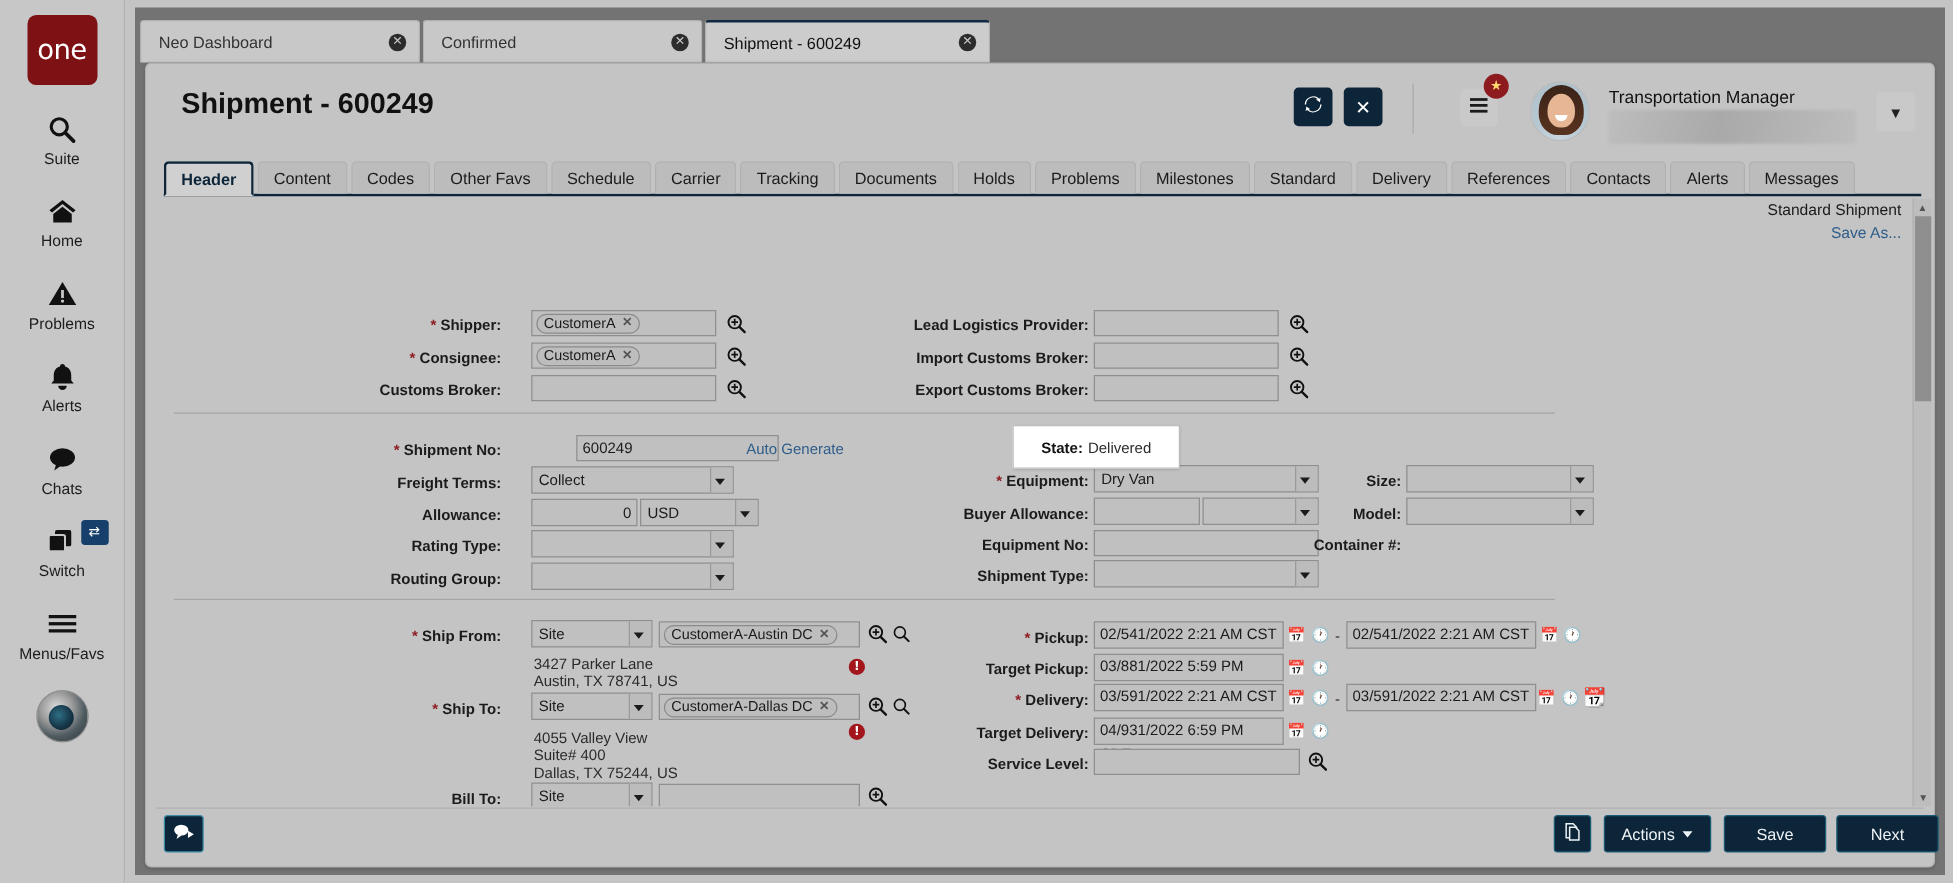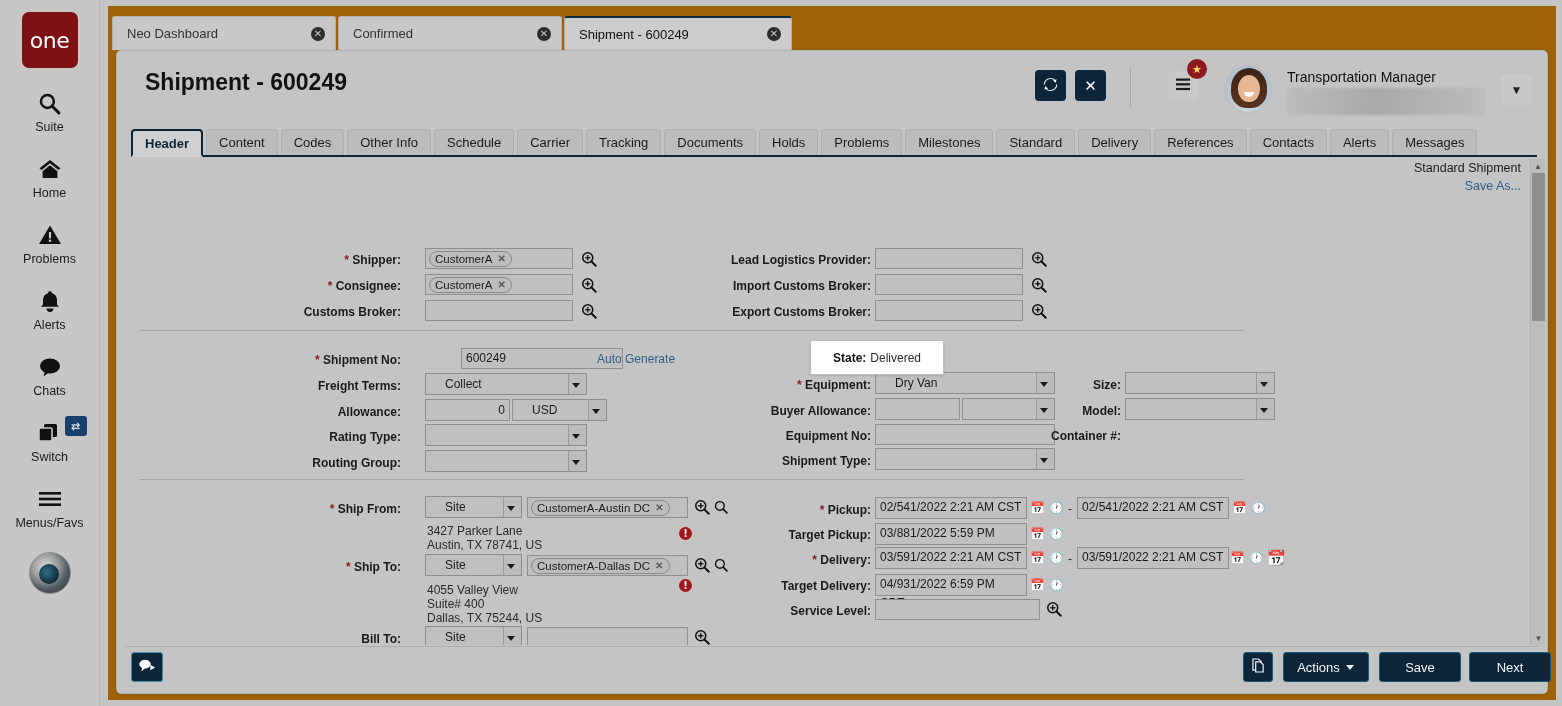--- a/index.html
+++ b/index.html
@@ -53,21 +53,21 @@
   #rail-avatar::after{
     content:''; position:absolute; left:9px; top:11px; width:20px; height:20px;
     border-radius:50%;
     background: radial-gradient(circle at 40% 40%, #2f6f86 0%, #17384a 55%, #0d1c26 100%);
   }
 
   
   #window {
     position: absolute; left: 108px; top: 6px;
     width: 1448px; height: 694px;
-    background: #a16207;
+    background: #737373;
   }
 
   
   #tabstrip {
     position: absolute; left: 4px; top: 8px;
     height: 36px; display: flex; align-items: flex-end;
   }
   .btab {
     height: 34px; display: flex; align-items: center;
     padding: 0 10px 0 14px; min-width: 224px;
@@ -216,21 +216,21 @@
     position: absolute; height: 21px;
     background: #c0c0c0; border: 1px solid #8f8f8f;
     font-size: 12px; color: #1b1b1b;
     padding: 0 4px; line-height: 19px;
   }
   .fld.rt { text-align: right; }
   .sel {
     position: absolute; height: 22px;
     background: #c0c0c0; border: 1px solid #8f8f8f;
     font-size: 12px; color: #1b1b1b;
-    padding: 0 22px 0 19px; line-height: 20px; cursor: pointer;
+    padding: 0 22px 0 5px; line-height: 20px; cursor: pointer;
   }
   .sel::after {
     content: '';
     position: absolute; right: 6px; top: 9px;
     border-left: 4px solid transparent; border-right: 4px solid transparent;
     border-top: 5px solid #1b1b1b;
   }
   .sel .selbtn {
     position: absolute; right: 0; top: 0; bottom: 0; width: 18px;
     border-left: 1px solid #9a9a9a; background: #bcbcbc;
@@ -477,21 +477,21 @@
       <div class="ftab active">
           <span>Header</span>
         </div>
       <div class="ftab">
           <span>Content</span>
         </div>
       <div class="ftab">
           <span>Codes</span>
         </div>
       <div class="ftab">
-          <span>Other Info</span>
+          <span>Other Favs</span>
         </div>
       <div class="ftab">
           <span>Schedule</span>
         </div>
       <div class="ftab">
           <span>Carrier</span>
         </div>
       <div class="ftab">
           <span>Tracking</span>
         </div>

